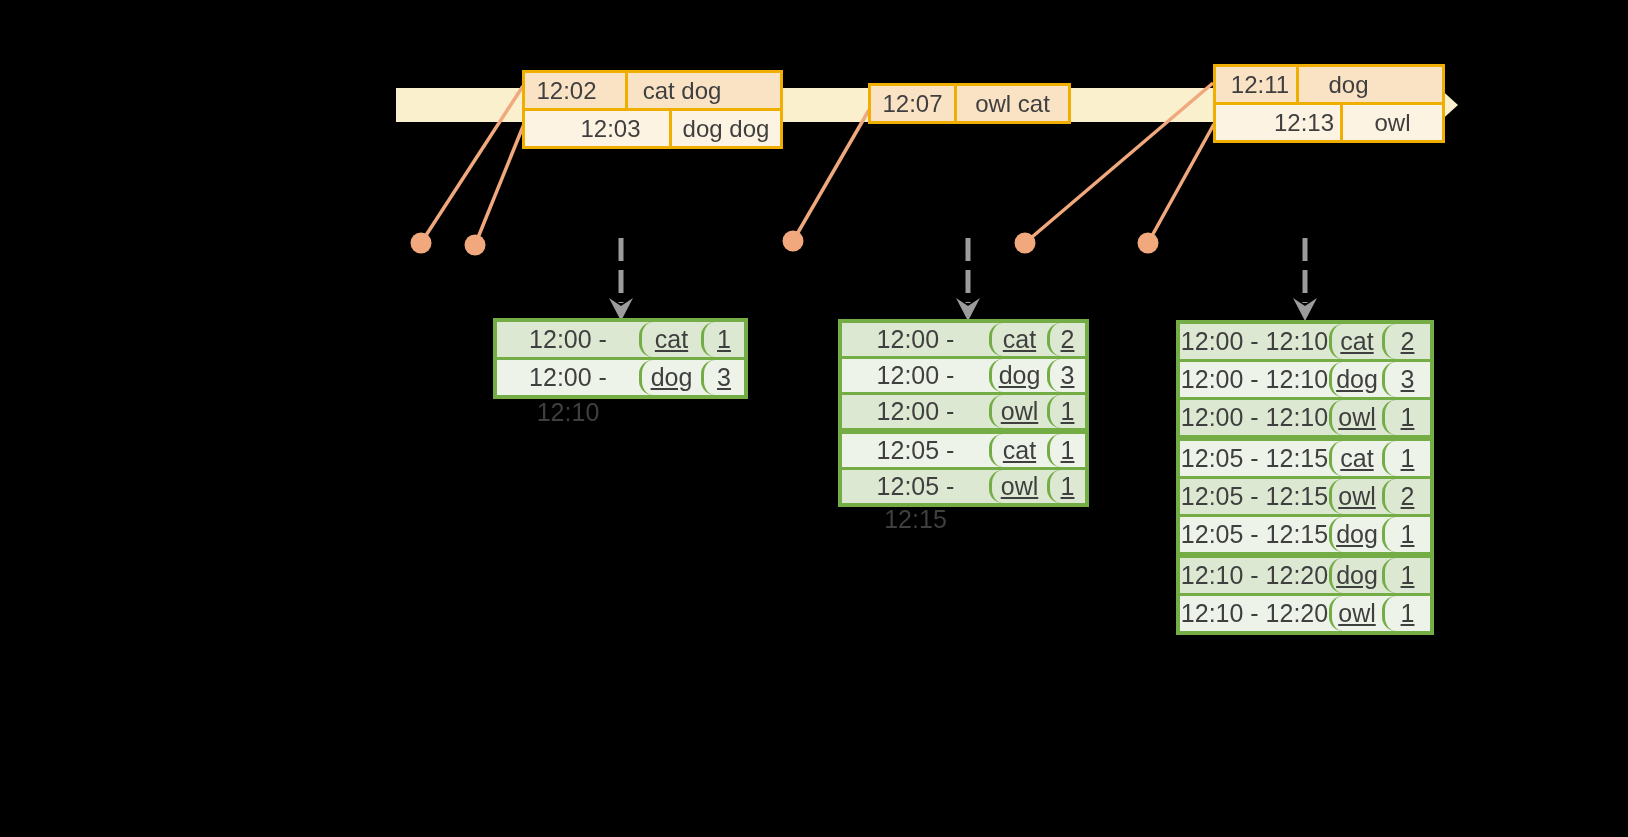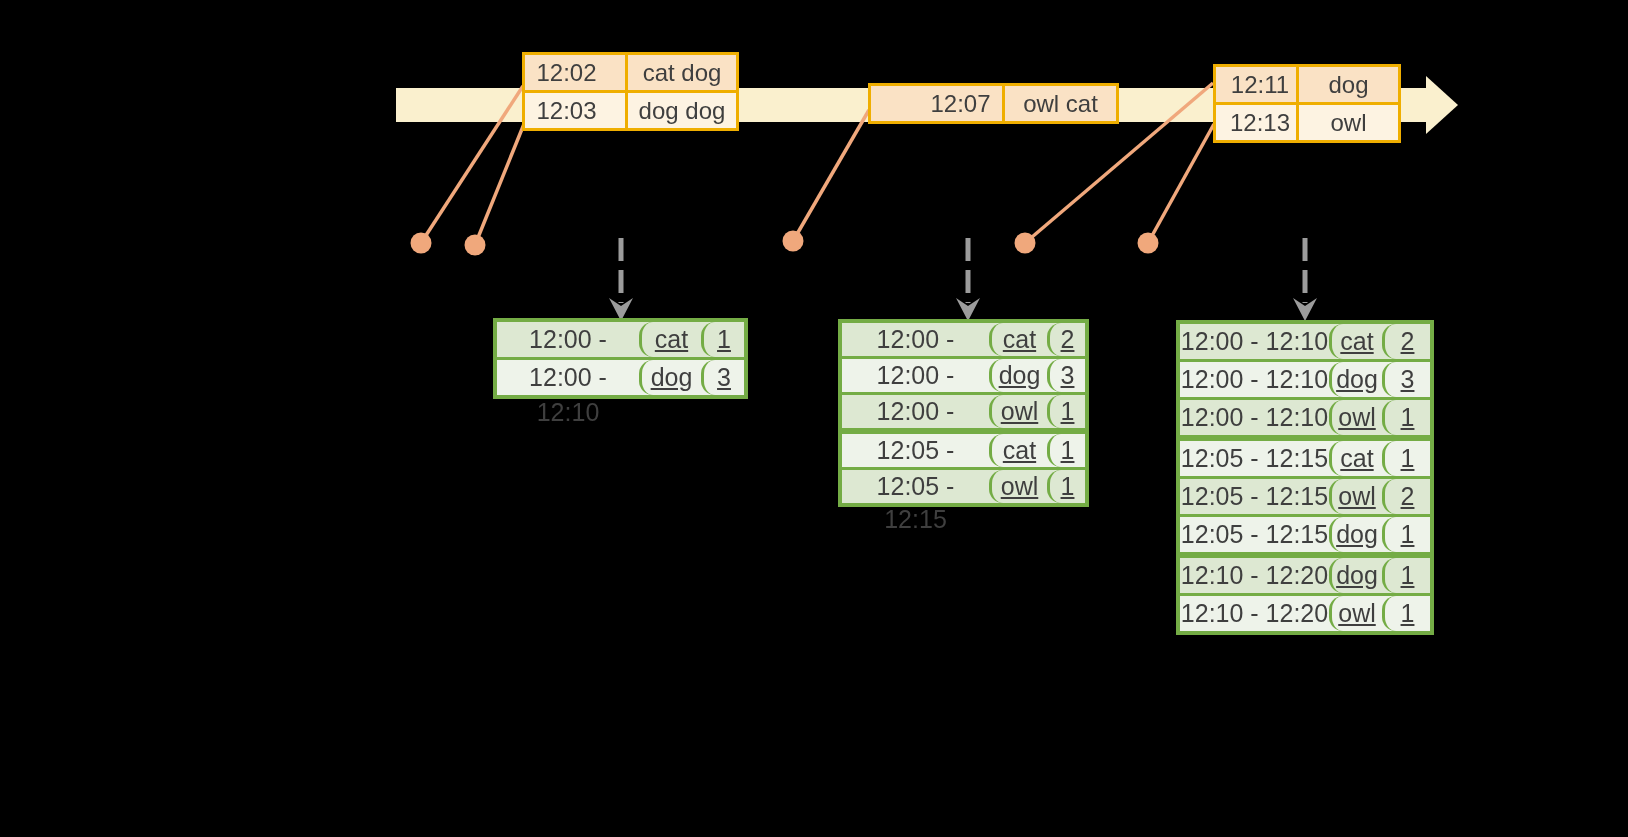--- a/index.html
+++ b/index.html
@@ -13,27 +13,27 @@
     position:relative; width:1628px; height:837px; overflow:hidden;
     background:var(--background);
     font-family:"Liberation Sans", sans-serif; color:var(--text);
   }
   .layer {position:absolute; left:0; top:0;}
 
   
   .etable {position:absolute; border:3px solid var(--event-border); display:flex; flex-direction:column;}
   .etable .row {display:flex; background:var(--event-row-a);}
   .etable .row.alt {background:var(--event-row-b);}
-  .etable .row + .row {border-top:3px solid var(--event-border);}
+  .etable .row + .row {border-top:3px solid var(--event-border);padding-left:44px;}
   .etable .cell {height:35px; line-height:35px; text-align:center; font-size:24px;}
   .etable .cell + .cell {border-left:3px solid var(--event-border);}
-  #event-table-1 {left:522px; top:52px;}
+  #event-table-1 {left:522px; top:70px;}
   #event-table-1 .c0 {width:83px;}  #event-table-1 .c1 {width:108px;margin-left:17px;}
   #event-table-2 {left:868px; top:83px;}
-  #event-table-2 .c0 {width:83px;padding-left:48px;}  #event-table-2 .c1 {width:111px;}
+  #event-table-2 .c0 {width:83px;}  #event-table-2 .c1 {width:111px;}
   #event-table-3 {left:1213px; top:64px;}
   #event-table-3 .c0 {width:72px;margin-left:8px;}  #event-table-3 .c1 {width:99px;}
 
   
   .rtable {position:absolute; border:4px solid var(--result-border); display:flex; flex-direction:column;}
   .rtable .row {display:flex; background:var(--result-row-a);}
   .rtable .row.alt {background:var(--result-row-b);}
   .rtable .row + .row {border-top:3px solid var(--result-border);}
   .rtable .row.group-start {border-top-width:6px;}
   .rtable .cell {height:35px; line-height:35px; text-align:center; font-size:25px;border-radius:14px;}

